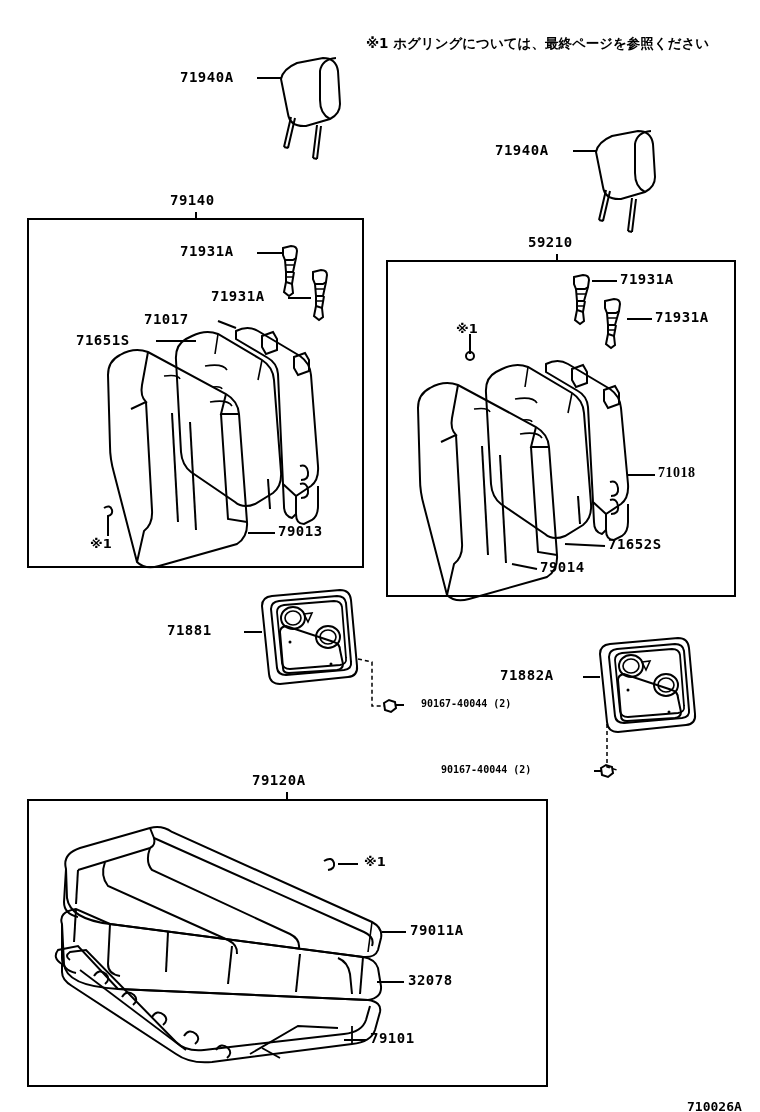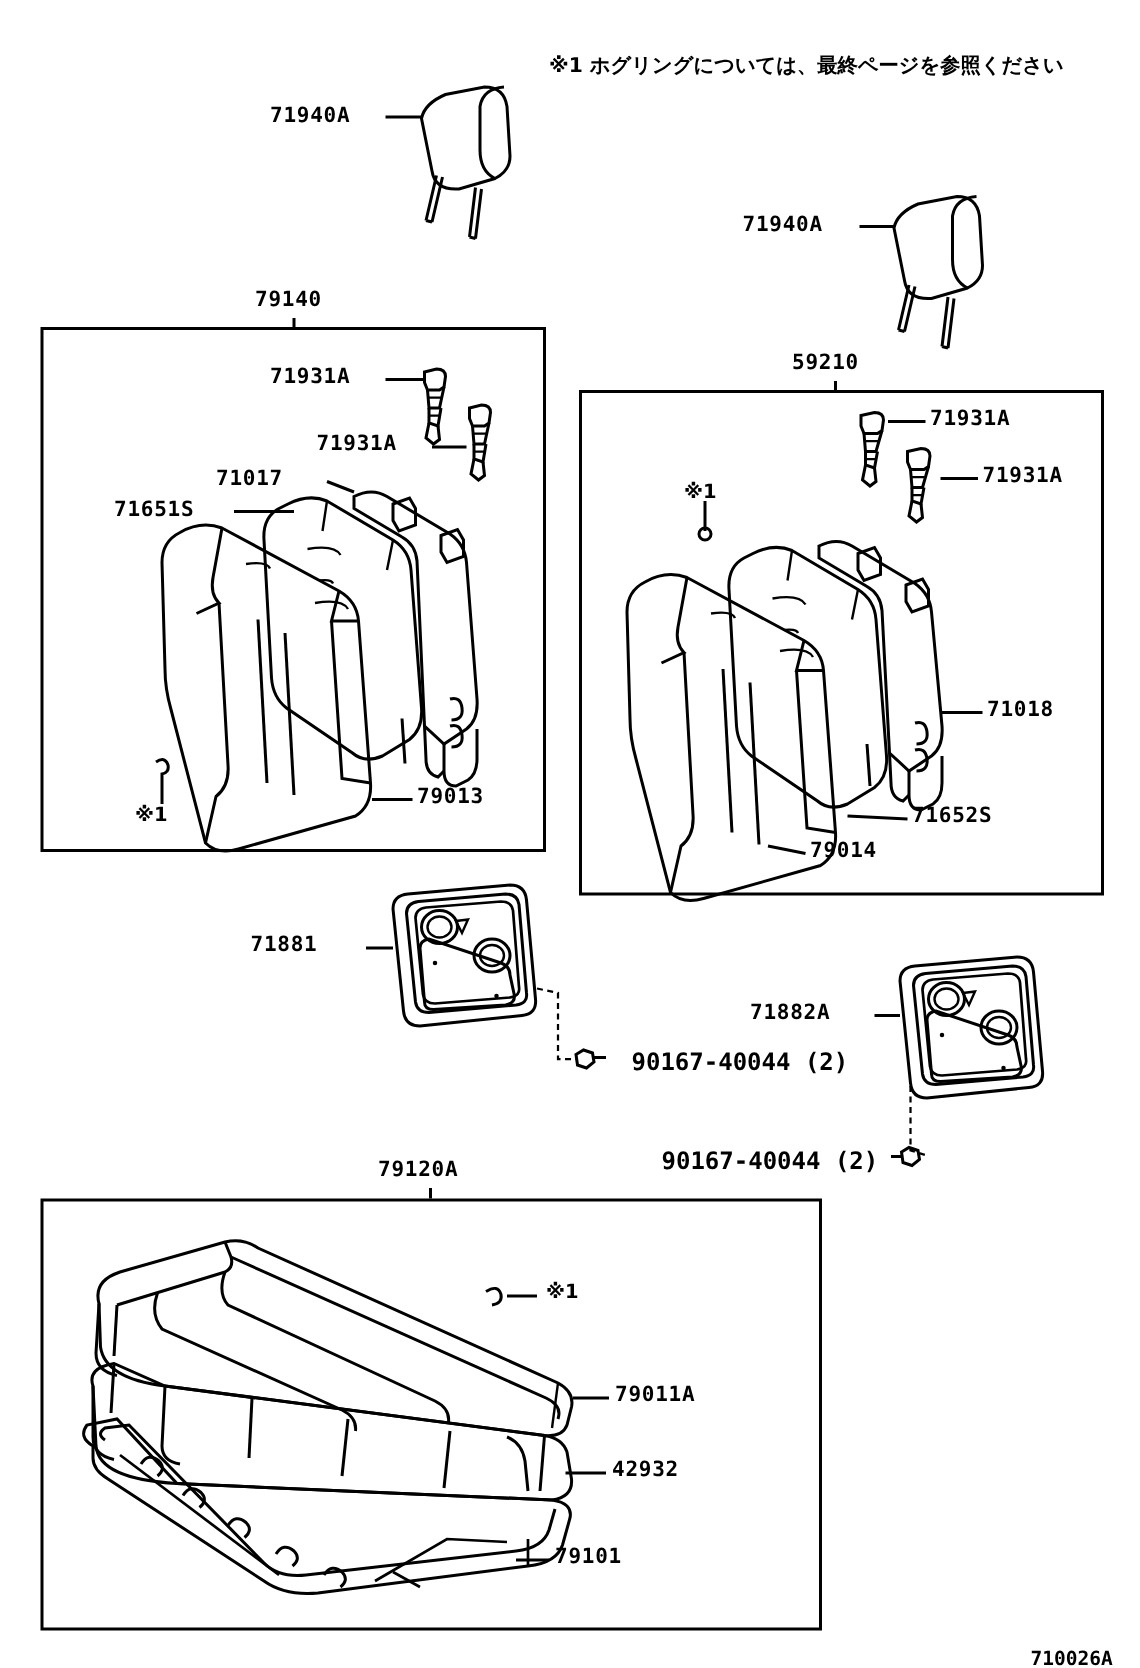--- a/index.html
+++ b/index.html
@@ -3,21 +3,21 @@
 <meta charset="utf-8">
 <style>
   html,body{margin:0;padding:0;background:#fff;}
   body{width:760px;height:1112px;position:relative;overflow:hidden;
        font-family:"DejaVu Sans","Liberation Sans",sans-serif;color:#000;}
   #stage{position:absolute;left:0;top:0;width:760px;height:1112px;margin-top:14px;}
   .lbl{position:absolute;font-weight:bold;font-size:14px;letter-spacing:0.5px;
        white-space:nowrap;font-family:"DejaVu Sans Mono","Liberation Mono",monospace;}
   .note-jp{position:absolute;font-weight:bold;font-size:13.5px;white-space:nowrap;
            font-family:"DejaVu Sans","Liberation Sans",sans-serif;}
-  .code{position:absolute;font-weight:bold;font-size:16px;white-space:nowrap;
+  .code{position:absolute;font-weight:bold;font-size:10px;white-space:nowrap;
         font-family:"DejaVu Sans Mono","Liberation Mono",monospace;}
   .mark{position:absolute;font-weight:bold;font-size:13px;white-space:nowrap;
         font-family:"DejaVu Sans","Liberation Sans",sans-serif;}
   .box{position:absolute;border:2px solid #000;box-sizing:border-box;}
   svg{position:absolute;left:0;top:0;overflow:visible;}
   .ln{stroke:#000;fill:none;}
 </style>
 </head>
 <body>
 
@@ -143,21 +143,21 @@
 
     <path class="ln" d="M605 287 L614 285 Q620 285 620 290 L619 297 L616 299 L607 299 L605 294 Z" stroke-width="2" fill="#000"></path>
     <path class="ln" d="M607 299 L608 311 L615 311 L619 297" stroke-width="2"></path>
     <path class="ln" d="M608 311 L608 320 L614 322 L616 311" stroke-width="2"></path>
     <path class="ln" d="M608 320 L606 330 L611 334 L615 331 L614 322" stroke-width="2"></path>
     <path class="ln" d="M608 304 L617 304 M608 316 L615 316" stroke-width="1.5"></path>
   </svg>
 
   <div class="mark" style="left:456px;top:307px;">※1</div>
 
-  <div class="lbl" style="left:658px;top:451px;">71018</div>
+  <div class="lbl" style="left:658px;top:451px;font-family:Liberation Serif, serif;">71018</div>
   <div class="lbl" style="left:608px;top:522px;">71652S</div>
   <div class="lbl" style="left:540px;top:545px;">79014</div>
 
   <svg width="760" height="1112">
 
     <path class="ln" d="M470 320 L470 340" stroke-width="2"></path>
     <circle cx="470" cy="342" r="4" class="ln" stroke-width="2"></circle>
     <path class="ln" d="M655 461 L628 461" stroke-width="2"></path>
     <path class="ln" d="M605 532 L565 530" stroke-width="2"></path>
     <path class="ln" d="M537 555 L512 550" stroke-width="2"></path>
@@ -249,21 +249,21 @@
   </svg>
   <div class="code" style="left:441px;top:750px;">90167-40044 (2)</div>
 
   <div class="lbl" style="left:252px;top:758px;">79120A</div>
   <svg width="760" height="1112">
     <path class="ln" d="M287 778 L287 785" stroke-width="2"></path>
   </svg>
   <div class="box" style="left:27px;top:785px;width:521px;height:288px;"></div>
 
   <div class="lbl" style="left:410px;top:908px;">79011A</div>
-  <div class="lbl" style="left:408px;top:958px;">42932</div>
+  <div class="lbl" style="left:408px;top:958px;">32078</div>
   <div class="lbl" style="left:370px;top:1016px;">79101</div>
   <div class="mark" style="left:364px;top:840px;">※1</div>
 
   <svg width="760" height="1112">
 
     <path class="ln" d="M324 847 q8 -5 10 2 q1 6 -6 7" stroke-width="2"></path>
     <path class="ln" d="M338 850 L358 850" stroke-width="2"></path>
 
     <path class="ln" d="M406 918 L382 918" stroke-width="2"></path>
     <path class="ln" d="M404 968 L377 968" stroke-width="2"></path>

